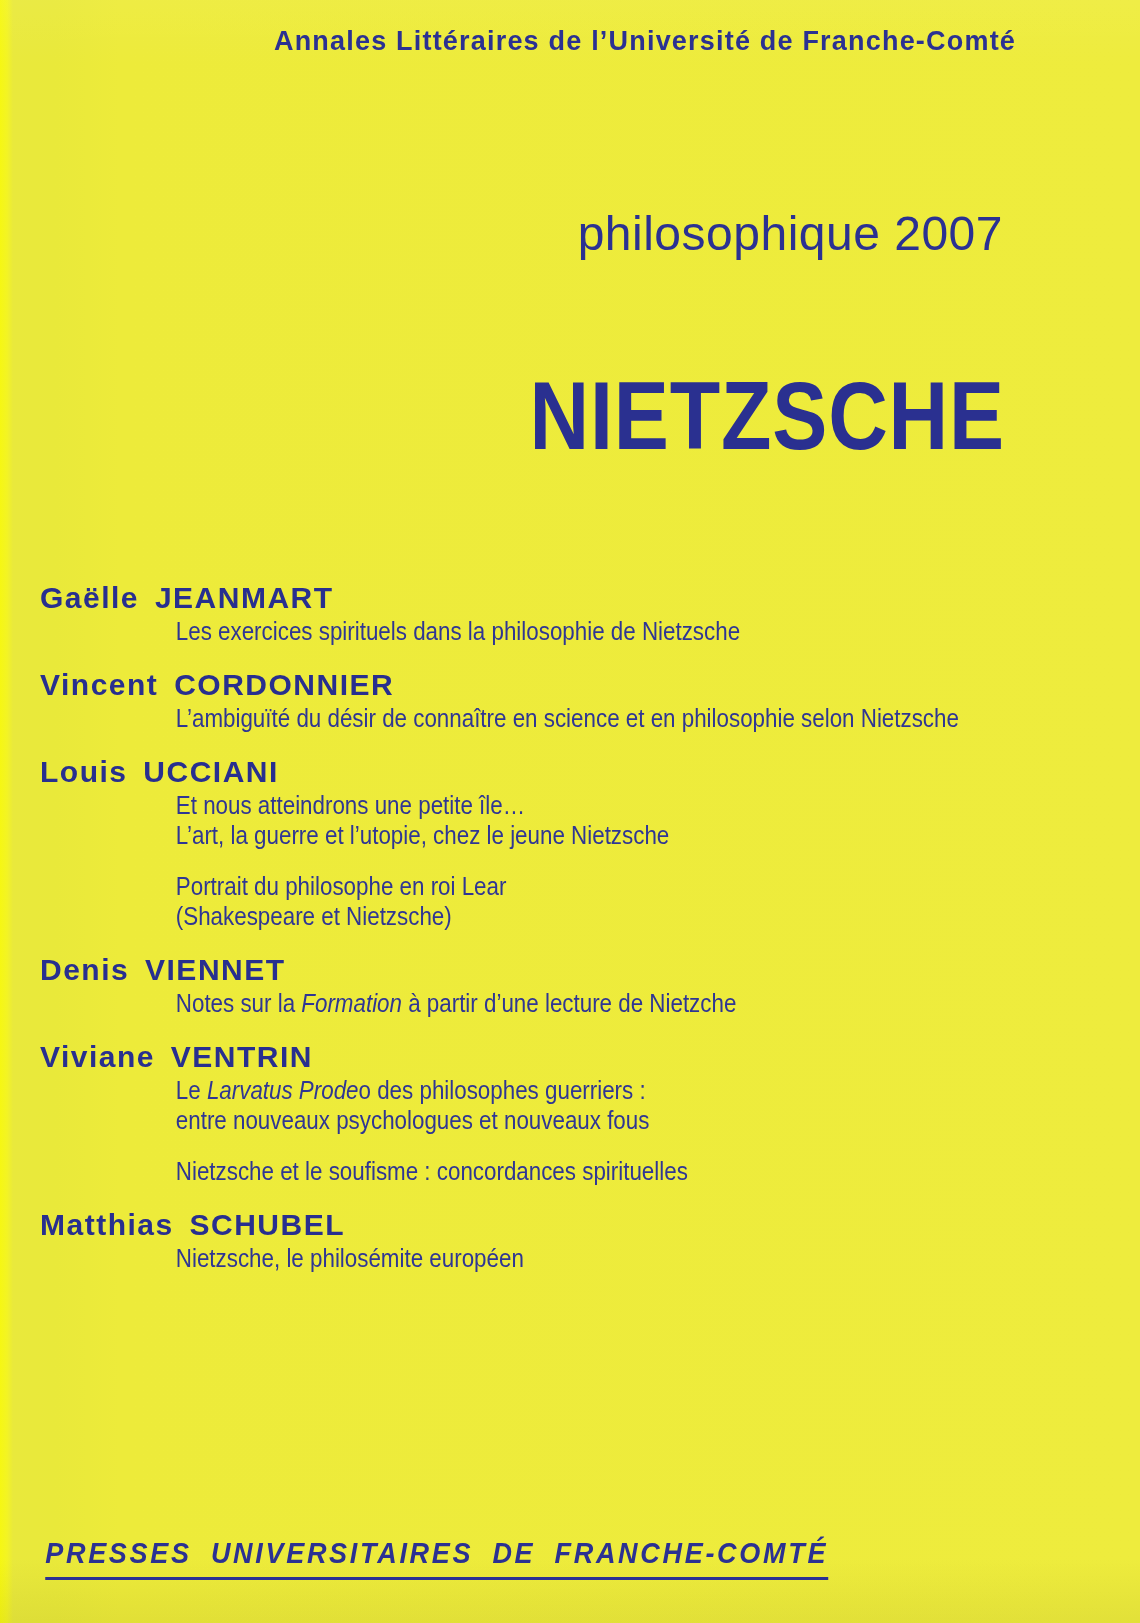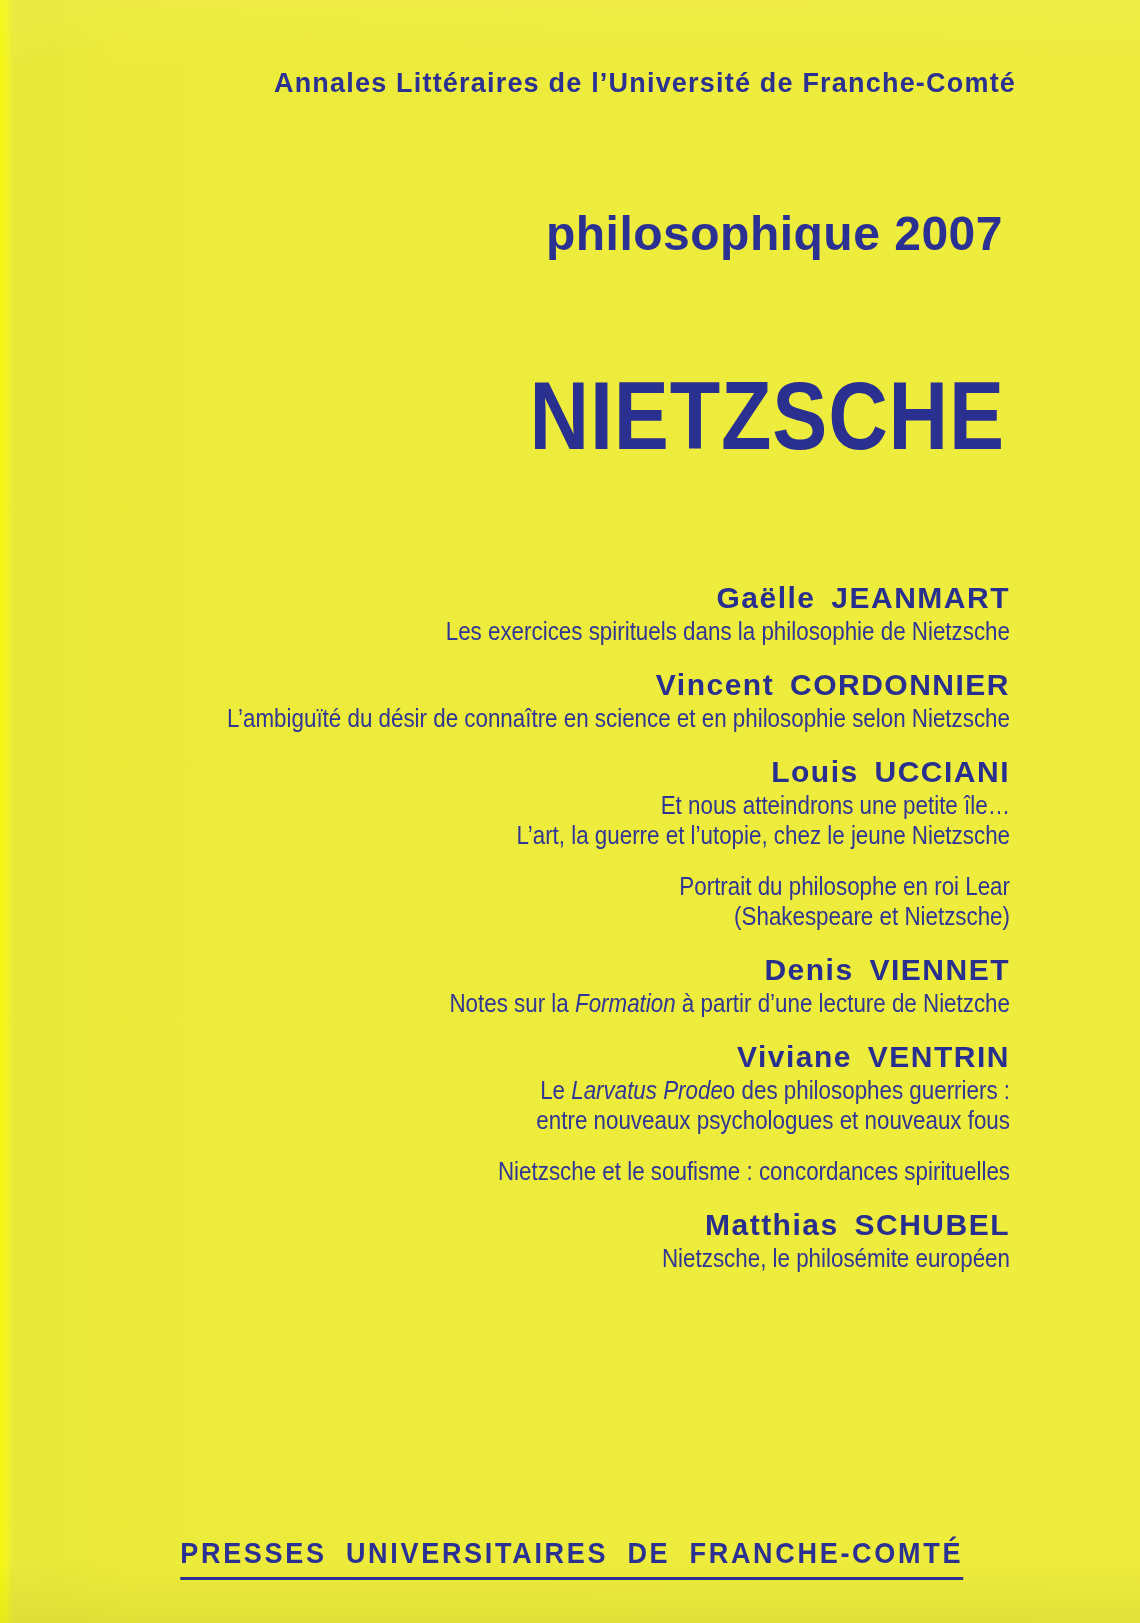--- a/index.html
+++ b/index.html
@@ -24,29 +24,28 @@
   .imprint {
     position: absolute;
     top: 26px;
     left: 150px;
     right: 0;
     text-align: center;
     font-size: 27px;
     font-weight: 700;
     letter-spacing: 1.2px;
     color: #2b3192;
-    margin-top: 42px;
   }
   .series {
     position: absolute;
     top: 208px;
     right: 137px;
     font-size: 48px;
     line-height: 1.1;
-    font-weight: 700;
+    font-weight: 400;
     letter-spacing: 0.5px;
     color: #2b3192;
   }
   .book-title {
     position: absolute;
     top: 368px;
     right: 135px;
     font-size: 96px;
     line-height: 1;
     font-weight: 700;
@@ -54,21 +53,20 @@
     color: #2a3090;
     transform: scaleX(0.86);
     transform-origin: 100% 50%;
     white-space: nowrap;
   }
   .toc {
     position: absolute;
     top: 580px;
     left: 40px;
     right: 130px;
-    text-align: right;
   }
   .entry {
     margin-bottom: 21px;
   }
   .entry-author {
     font-size: 30px;
     line-height: 36px;
     font-weight: 700;
     letter-spacing: 1.5px;
     word-spacing: 6px;
@@ -85,21 +83,22 @@
     white-space: nowrap;
   }
   .seg-italic {
     font-style: italic;
   }
   .publisher {
     position: absolute;
     top: 1536px;
     left: 0;
     right: 0;
-    text-align: center;
+    text-align: left;
+    font-style: italic;
   }
   .publisher-inner {
     display: inline-block;
     font-size: 30px;
     font-weight: 700;
     letter-spacing: 3px;
     word-spacing: 10px;
     color: #2b3192;
     border-bottom: 3px solid #2b3192;
     padding-bottom: 7px;

